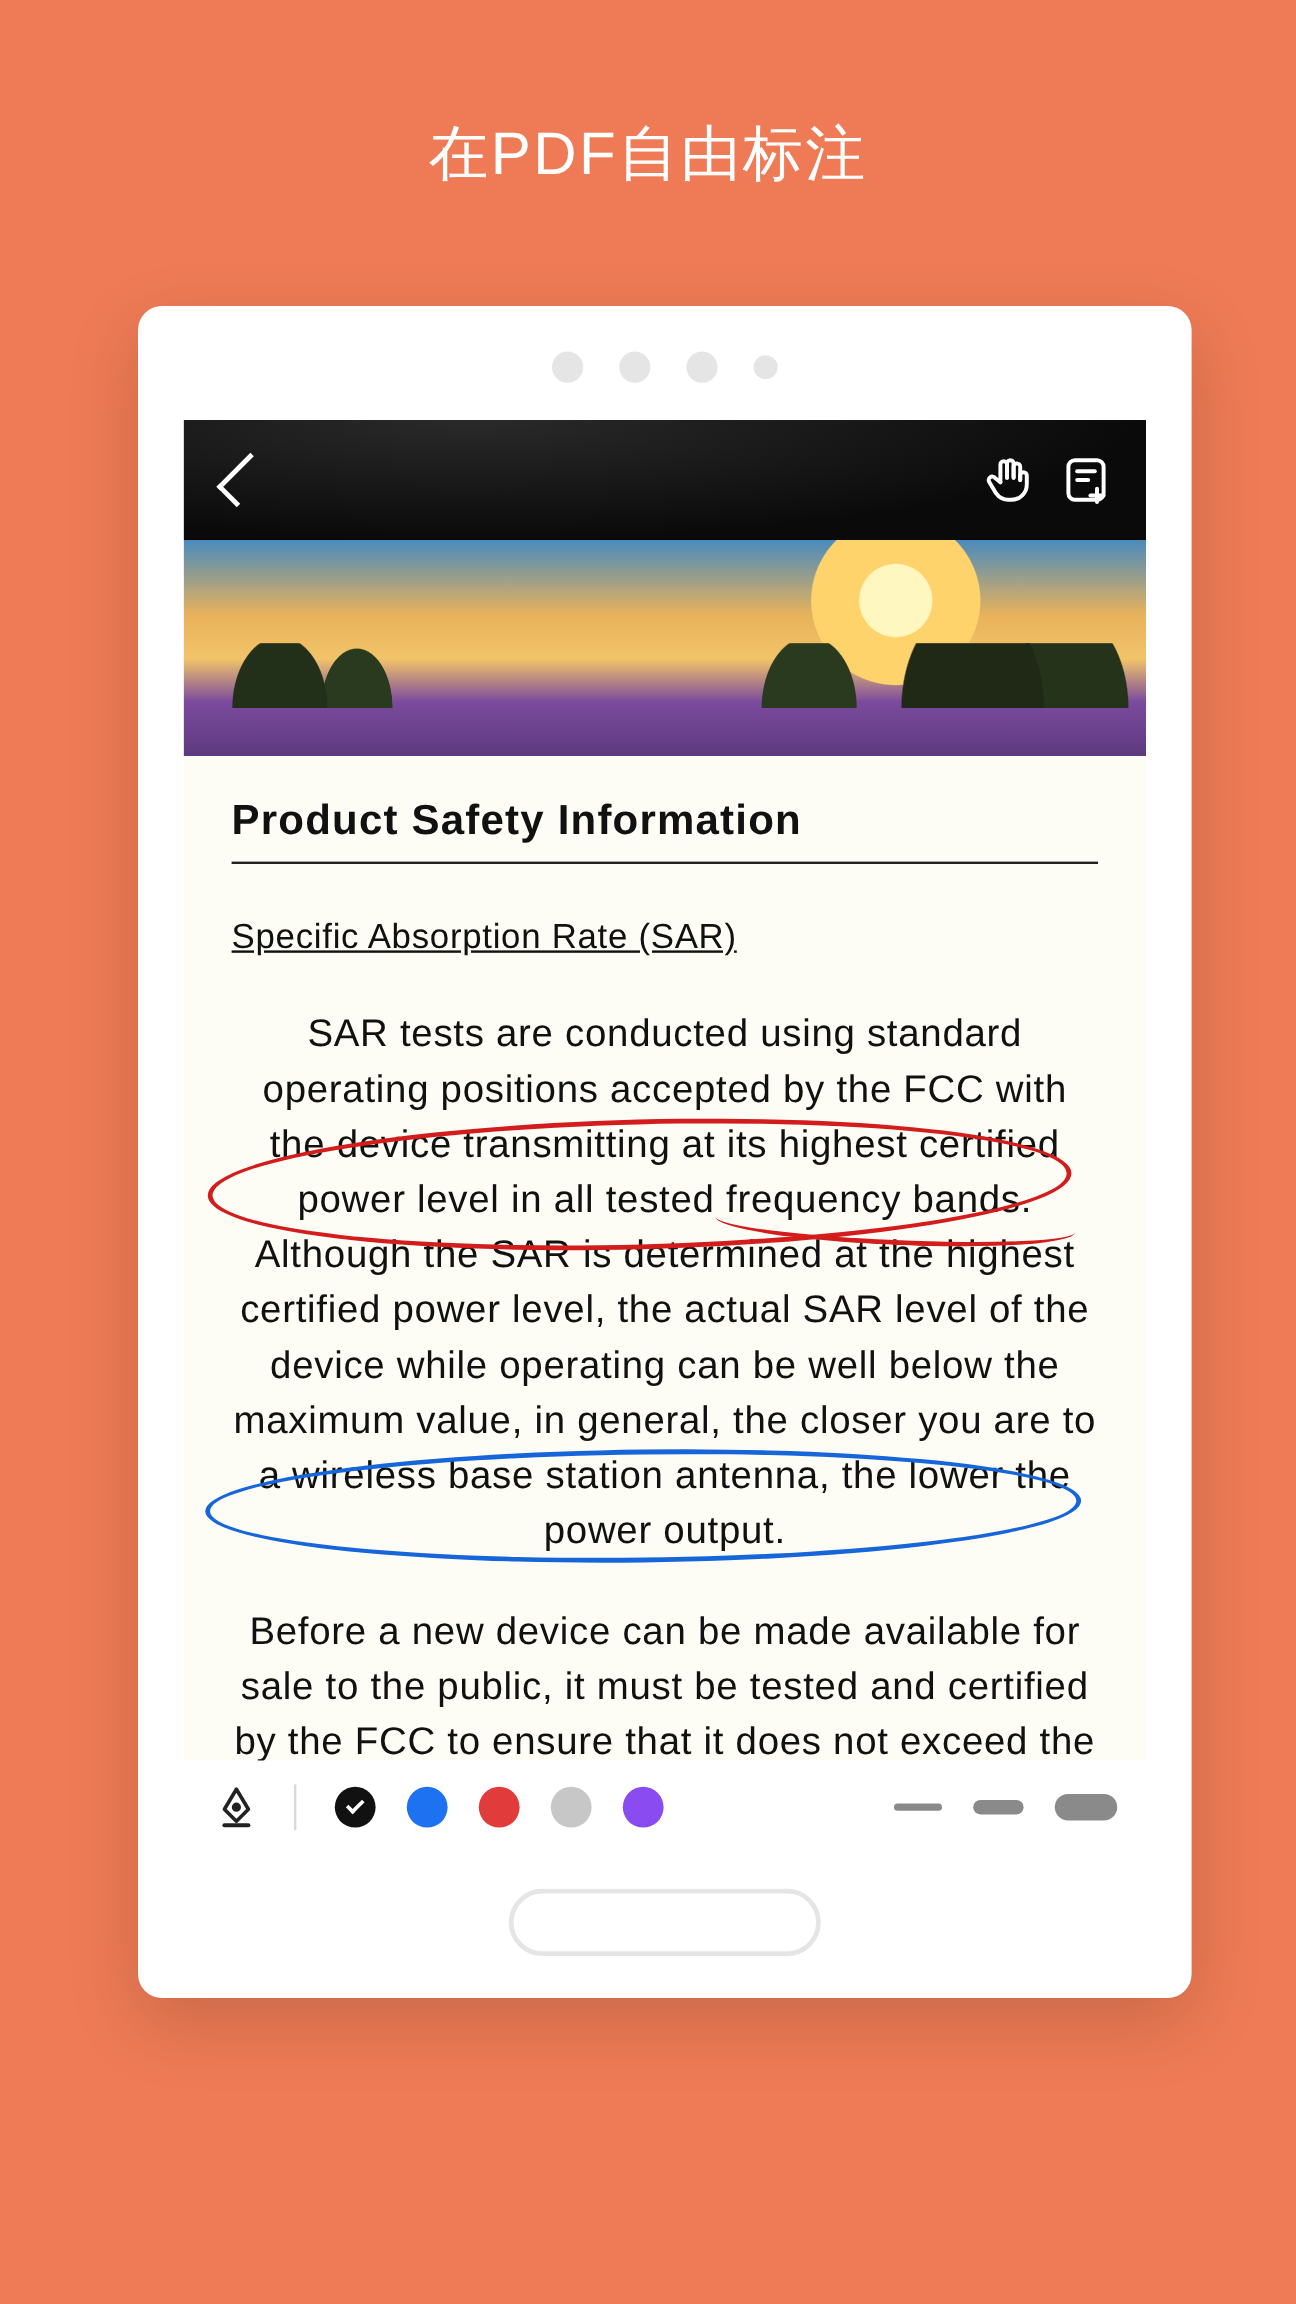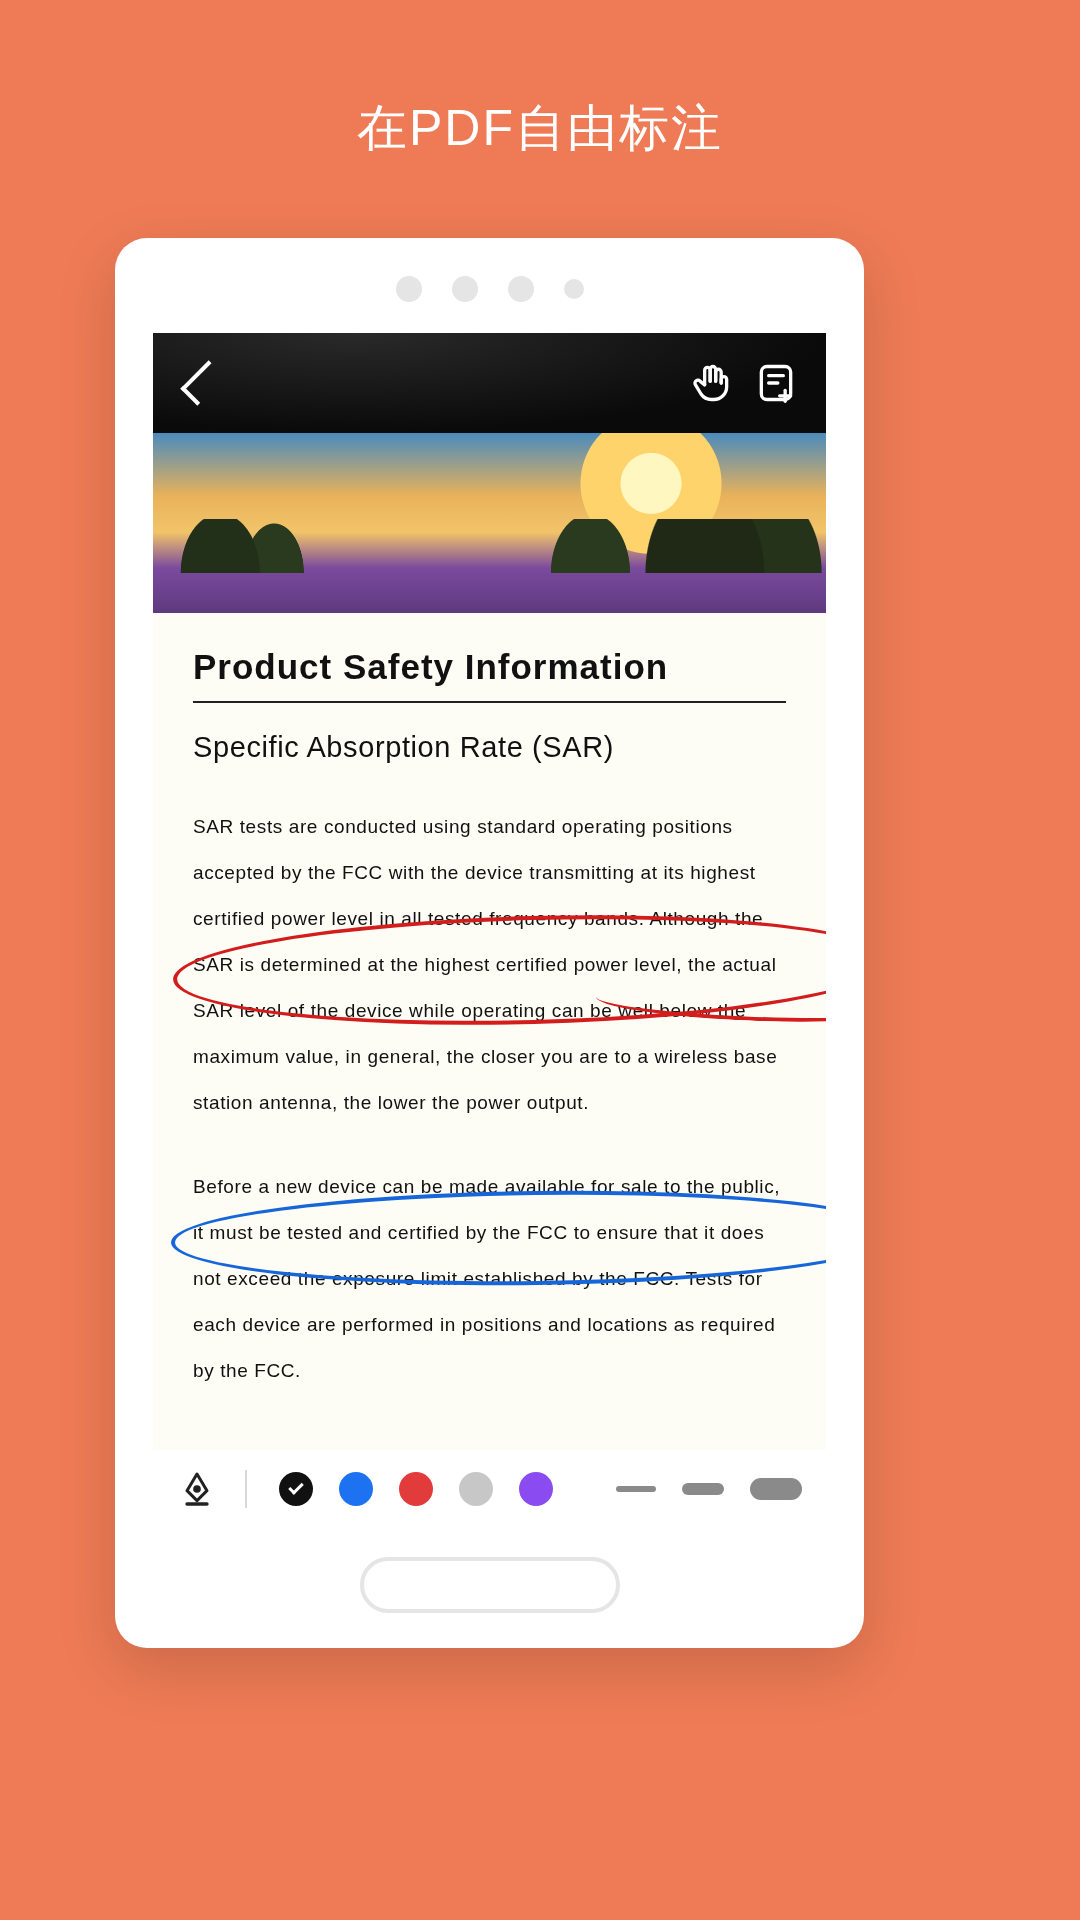--- a/index.html
+++ b/index.html
@@ -17,25 +17,25 @@
     font-size: 50px;
     font-weight: 500;
     letter-spacing: 2px;
     padding-top: 95px;
   }
 
   
   .phone {
     position: absolute;
     left: 115px;
-    top: 238px;
-    width: 749px;
+    top: 255px;
+    width: 878px;
     height: 1410px;
     background: #fff;
-    border-radius: 32px;
+    border-radius: 20px;
     box-shadow: 0 20px 60px rgba(0,0,0,0.15);
   }
   .spk-dots {
     position: absolute;
     top: 38px; left: 0; right: 0;
     display: flex; justify-content: center; gap: 30px;
   }
   .spk-dots .dot {
     width: 26px; height: 26px; border-radius: 50%;
     background: #e5e5e5;
@@ -111,30 +111,32 @@
     color: #111;
   }
   .doc-title {
     font-size: 35px;
     font-weight: 800;
     letter-spacing: 1px;
     padding-bottom: 14px;
     border-bottom: 2px solid #222;
   }
   .doc-sub {
-    margin-top: 28px;
+    margin-top: 45px;
     font-size: 29px;
     letter-spacing: 0.6px;
+    text-decoration: underline;
   }
   .doc-p {
     margin-top: 40px;
-    font-size: 19px;
+    font-size: 32px;
     line-height: 46px;
     letter-spacing: 0.6px;
     white-space: pre-wrap;
+    text-align: center;
   }
   .doc-p.p2 { margin-top: 38px; }
 
   
   .anno {
     position: absolute;
     border-radius: 50%;
     background: transparent;
     pointer-events: none;
   }

